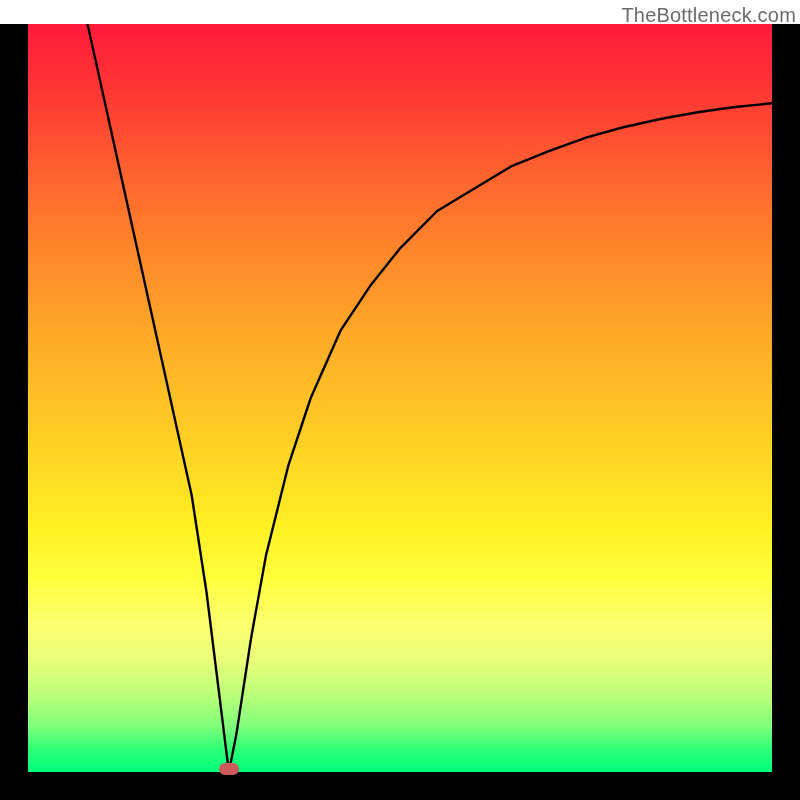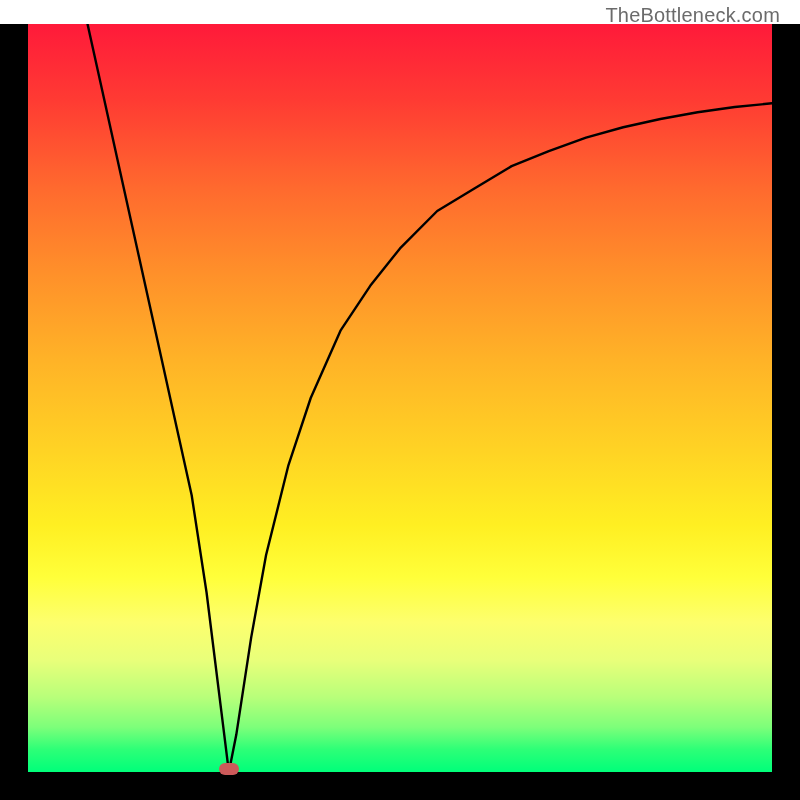--- a/index.html
+++ b/index.html
@@ -1,21 +1,21 @@
 <!DOCTYPE html>
 <html><head>
 <meta charset="utf-8">
 <style>
   * { margin: 0; padding: 0; box-sizing: border-box; }
   html, body { width: 800px; height: 800px; overflow: hidden; background: #fff; }
   .wrap { position: relative; width: 800px; height: 800px; }
   .attribution {
     position: absolute;
     top: 4px;
-    right: 20px;
+    right: 4px;
     font-family: Arial, Helvetica, sans-serif;
     font-size: 20px;
     color: #6b6b6b;
     letter-spacing: 0.2px;
   }
   .plot-outer {
     position: absolute;
     left: 0; top: 24px;
     width: 800px; height: 776px;
     background: #000;

